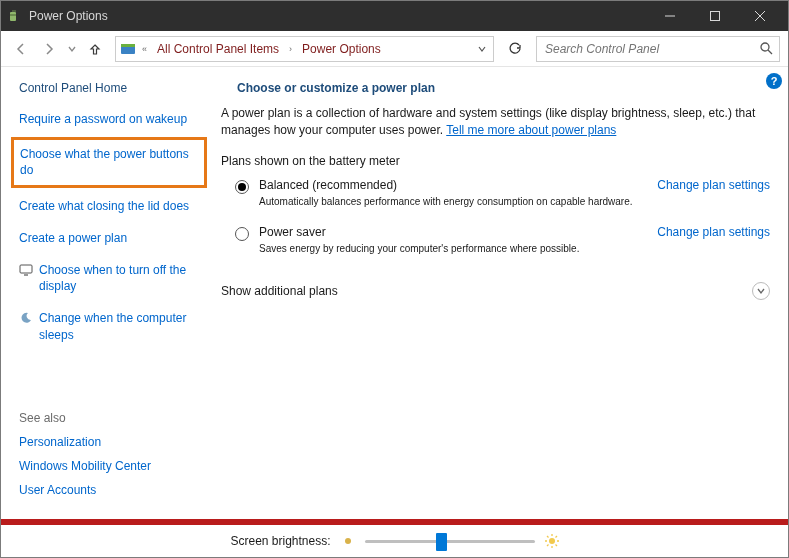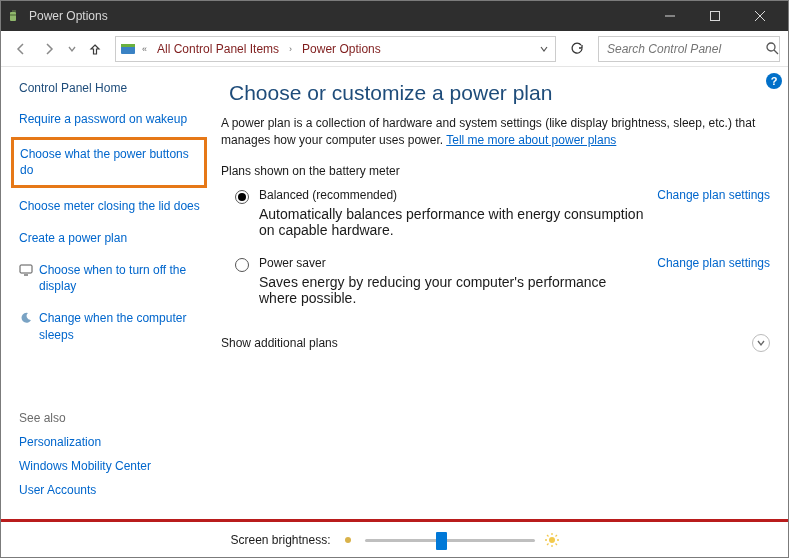--- a/index.html
+++ b/index.html
@@ -24,54 +24,54 @@
   
   .navbar{height:36px;border-bottom:1px solid #e5e5e5;display:flex;align-items:center;padding:2px 8px;gap:4px}
   .nav-arrow{width:24px;height:24px;border-radius:3px;display:flex;align-items:center;justify-content:center;color:#8a8a8a}
   .nav-up{color:#3a3a3a;cursor:pointer;width:24px;height:24px;display:flex;align-items:center;justify-content:center;border-radius:3px}
   .breadcrumb-box{flex:1;height:26px;border:1px solid var(--border);background:#fff;display:flex;align-items:center;padding:0 4px;gap:4px;margin:0 4px}
   .breadcrumb-box .cp-icon{width:16px;height:16px}
   .bc-sep{color:#6a6a6a;font-size:9px;padding:0 2px}
   .bc-item{padding:2px 4px;cursor:pointer;white-space:nowrap;color:#7f1d1d}
   .bc-drop{width:18px;height:24px;display:flex;align-items:center;justify-content:flex-end;padding-right:2px;color:#555;cursor:pointer}
   .refresh-btn{width:26px;height:26px;display:flex;align-items:center;justify-content:center;cursor:pointer;color:#333;border:1px solid transparent}
-  .search-box{width:182px;height:26px;border:1px solid var(--border);background:#fff;display:flex;align-items:center;padding:0 6px;margin-left:4px}
+  .search-box{width:244px;height:26px;border:1px solid var(--border);background:#fff;display:flex;align-items:center;padding:0 6px;margin-left:4px}
   .search-box input{flex:1;border:none;outline:none;font-size:12px;font-style:italic;color:#888;background:transparent}
   .search-box .search-icon{color:#555}
   
   .body{flex:1;display:flex;overflow:hidden;position:relative}
   .sidebar{width:210px;padding:14px 10px 12px 18px;display:flex;flex-direction:column}
   .sidebar .home{color:var(--heading);font-size:12px;margin-bottom:16px;cursor:pointer}
   .sidebar .side-link{color:var(--link);font-size:12px;margin-bottom:16px;cursor:pointer;line-height:1.35;display:flex;align-items:flex-start;gap:6px}
   .sidebar .side-link .bullet-icon{flex:0 0 14px;width:14px;height:14px;margin-top:1px}
   .sidebar .side-link .label{flex:1}
   .highlight-box{border:3px solid var(--highlight);padding:6px 6px 6px 6px;margin:-6px -6px 10px -8px}
   .highlight-box .side-link{margin-bottom:0}
   .sidebar .flex-spacer{flex:1}
   .see-also-h{color:var(--muted);font-size:12px;margin-bottom:10px}
   .see-also-link{color:var(--link);font-size:12px;margin-bottom:10px;cursor:pointer}
   
   .main{flex:1;padding:10px 18px 10px 10px;overflow:auto;position:relative}
   .help-q{position:absolute;top:6px;right:6px;width:16px;height:16px;border-radius:50%;background:#0170c9;color:#fff;font-size:11px;font-weight:bold;display:flex;align-items:center;justify-content:center;cursor:pointer}
-  h1.page-h{color:var(--heading);font-weight:normal;font-size:21px;margin:4px 8px 10px}
+  h1.page-h{color:var(--heading);font-weight:bold;font-size:12px;margin:4px 16px 10px}
   .intro{font-size:12px;line-height:1.45;margin-bottom:14px}
   .intro a{color:var(--link);text-decoration:underline;cursor:pointer}
   .section-label{font-size:12px;margin:4px 0 10px}
   .plan{display:flex;align-items:flex-start;margin:0 0 4px 14px}
   .plan .radio{width:14px;height:14px;border:1px solid #555;border-radius:50%;margin-right:10px;margin-top:2px;position:relative;cursor:pointer}
   .plan .radio.checked::after{content:"";position:absolute;inset:2px;border-radius:50%;background:#000}
   .plan .plan-body{flex:1}
   .plan .plan-name{font-size:12px}
   .plan .plan-name.bold{font-weight:400}
-  .plan .plan-desc{font-size:14px;margin:4px 0 14px 0;color:var(--text)}
+  .plan .plan-desc{font-size:10px;margin:4px 0 14px 0;color:var(--text)}
   .plan .plan-change{color:var(--link);font-size:12px;cursor:pointer;white-space:nowrap;margin-left:12px}
   .additional-row{display:flex;align-items:center;justify-content:space-between;margin:14px 0 0}
   .expand-btn{width:18px;height:18px;border:1px solid #bbb;border-radius:50%;display:flex;align-items:center;justify-content:center;cursor:pointer;color:#666}
   
-  .footer{height:38px;border-top:3px solid #b91c1c;display:flex;align-items:center;justify-content:center;gap:10px;padding:0 20px}
+  .footer{height:38px;border-top:6px solid #b91c1c;display:flex;align-items:center;justify-content:center;gap:10px;padding:0 20px}
   .footer-label{font-size:12px}
   .sun-icon{width:14px;height:14px}
   .slider-wrap{width:170px;height:18px;position:relative;cursor:pointer}
   .slider-track{position:absolute;top:8px;left:0;right:0;height:3px;background:#bfbfbf;border-radius:2px}
   .slider-thumb{position:absolute;top:1px;width:11px;height:18px;background:#0078d7;border-radius:1px}
   
   svg{display:block}
 </style>
 </head>
 <body>
@@ -173,21 +173,21 @@
           <span class="label">Require a password on wakeup</span>
         </div>
 
       <div class="highlight-box">
         <div class="side-link">
             <span class="label">Choose what the power buttons do</span>
           </div>
       </div>
 
       <div class="side-link">
-          <span class="label">Choose meter closing the lid does</span>
+          <span class="label">Create what closing the lid does</span>
         </div>
       <div class="side-link">
           <span class="label">Create a power plan</span>
         </div>
 
       <div class="side-link">
         <span class="bullet-icon">
           <svg viewBox="0 0 14 14">
               <rect x="1" y="2" width="12" height="8" rx="1" fill="none" stroke="#555"></rect>
               <line x1="5" y1="12" x2="9" y2="12" stroke="#555" stroke-width="1.2"></line>

